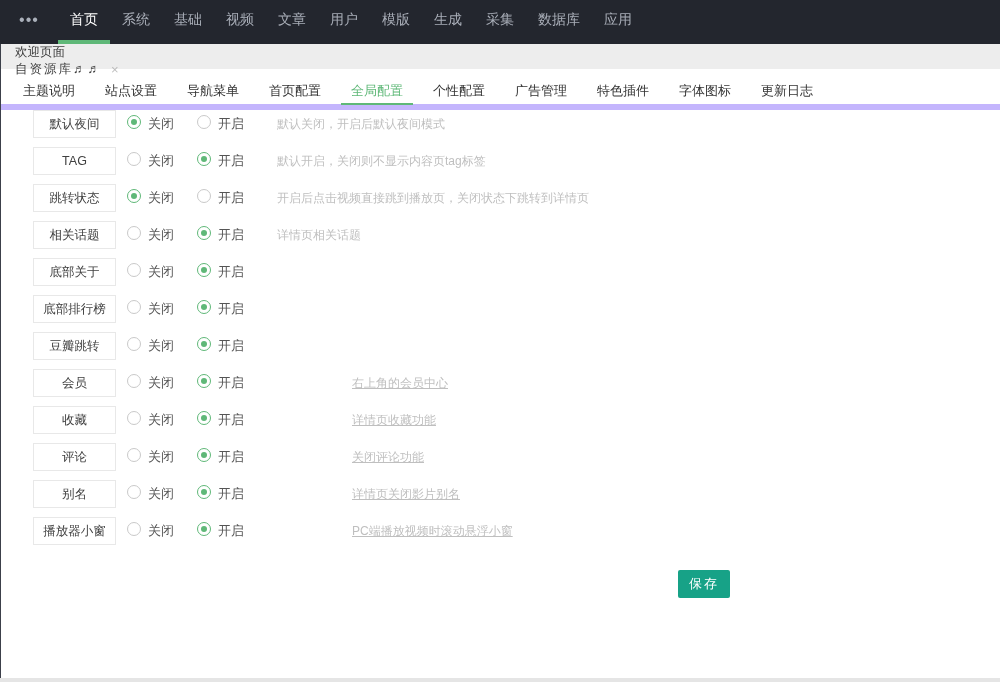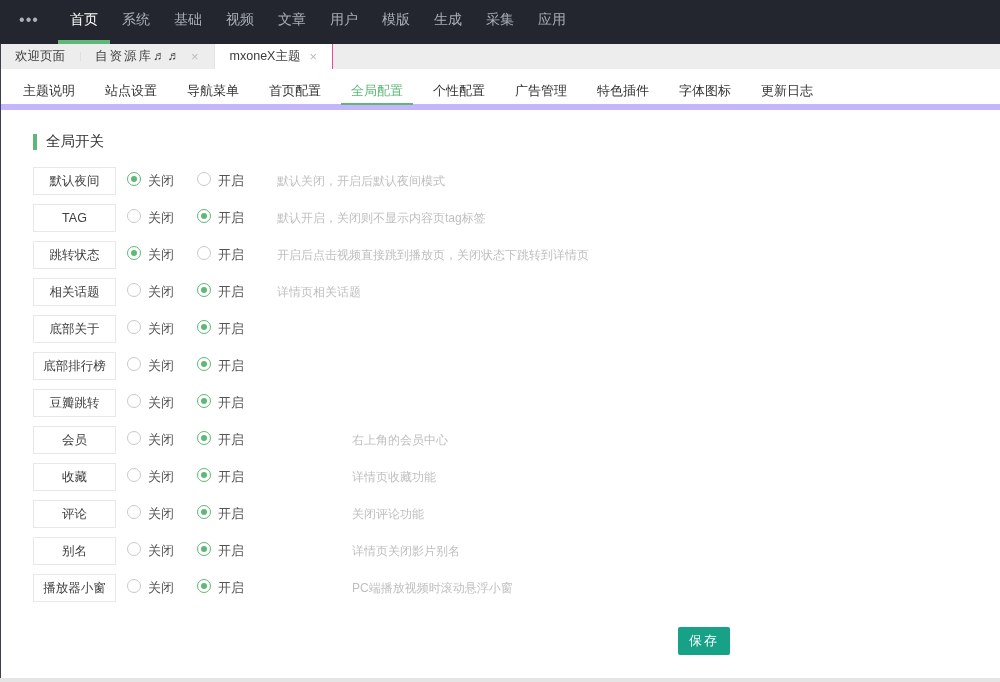--- a/index.html
+++ b/index.html
@@ -12,21 +12,21 @@
   .nav-more { width:58px; display:flex; align-items:center; justify-content:center;
               color:#aab0ba; font-size:16px; letter-spacing:1px; cursor:pointer; padding-bottom:4px; }
   .nav-menu { display:flex; align-items:stretch; }
   .nav-item { position:relative; padding:0 12px 4px 12px; display:flex; align-items:center;
               font-size:14px; color:#a9aeb8; cursor:pointer; }
   .nav-item.active { color:#ffffff; }
   .nav-item.active::after { content:""; position:absolute; left:0; right:0; bottom:0;
               height:4px; background:var(--green); }
 
   
-  .tabstrip { height:25px; background:#ededed; display:flex; align-items:stretch; }
+  .tabstrip { height:25px; background:#ededed; display:flex; align-items:stretch;flex-direction:column; }
   .tab { position:relative; padding:0 15px; display:flex; align-items:center; gap:9px;
          font-size:12.5px; color:#3d3d3d; cursor:pointer; }
   .tab + .tab::before { content:""; position:absolute; left:0; top:8px; bottom:8px;
          width:1px; background:#dedede; }
   .tab.active { background:#ffffff; border-left:1px solid #e3e3e3; border-right:1px solid #ec4899; }
   .tab.active::before { display:none; }
   .tab-label.spaced { letter-spacing:2px; }
   .tab-close { color:#bcbcbc; font-size:13px; line-height:1; cursor:pointer; }
 
   
@@ -52,21 +52,21 @@
             white-space:nowrap; overflow:hidden; }
   .radio-group { display:flex; margin-left:11px; }
   .radio { display:flex; width:70px; cursor:pointer; }
   .radio-circle { position:relative; width:14px; height:14px; border-radius:50%;
             border:1px solid #c9c9c9; background:#fff; flex:0 0 auto; }
   .radio.checked .radio-circle { border-color:var(--green); }
   .radio.checked .radio-circle::after { content:""; position:absolute; left:3px; top:3px;
             width:6px; height:6px; border-radius:50%; background:var(--green); }
   .radio-label { margin-left:7px; font-size:13px; color:#555; }
   .row-desc { margin-left:10px; font-size:12px; color:#bfbfbf;text-align:center; }
-  .row-desc.indent { margin-left:85px; }
+  .row-desc.indent { margin-left:85px;text-decoration:underline; }
 
   
   .save-btn { display:block; margin:25px 0 0 678px; width:52px; height:28px;
             background:var(--teal); color:#fff; border:none; border-radius:2px;
             font-size:13px; letter-spacing:2px; cursor:pointer;
             font-family:"Liberation Sans","DejaVu Sans",sans-serif; }
 
   
   .left-edge { position:absolute; left:0; top:44px; bottom:4px; width:1px; background:#3c404a; }
   .bottom-strip { position:absolute; left:0; right:0; bottom:0; height:4px; background:#e5e5e5; }
@@ -100,20 +100,23 @@
         <div class="nav-item">
     <span>模版</span>
   </div>
         <div class="nav-item">
     <span>生成</span>
   </div>
         <div class="nav-item">
     <span>采集</span>
   </div>
         <div class="nav-item">
+    <span>数据库</span>
+  </div>
+        <div class="nav-item">
     <span>应用</span>
   </div>
       </nav>
   </header>
 
   <div class="tabstrip">
       <div class="tab">
     <span class="tab-label">欢迎页面</span>
 
   </div>
@@ -154,24 +157,20 @@
     <span>特色插件</span>
   </div>
         <div class="subnav-item">
     <span>字体图标</span>
   </div>
         <div class="subnav-item">
     <span>更新日志</span>
   </div>
       </nav>
 
-    <div class="section-title">
-      <span class="bar"></span>
-      <span>全局开关</span>
-    </div>
 
     <div class="rows">
         <div class="form-row">
     <div class="row-label">默认夜间</div>
     <div class="radio-group">
       <div class="radio radio-off checked">
         <span class="radio-circle"></span>
         <span class="radio-label">关闭</span>
       </div>
       <div class="radio radio-on">

